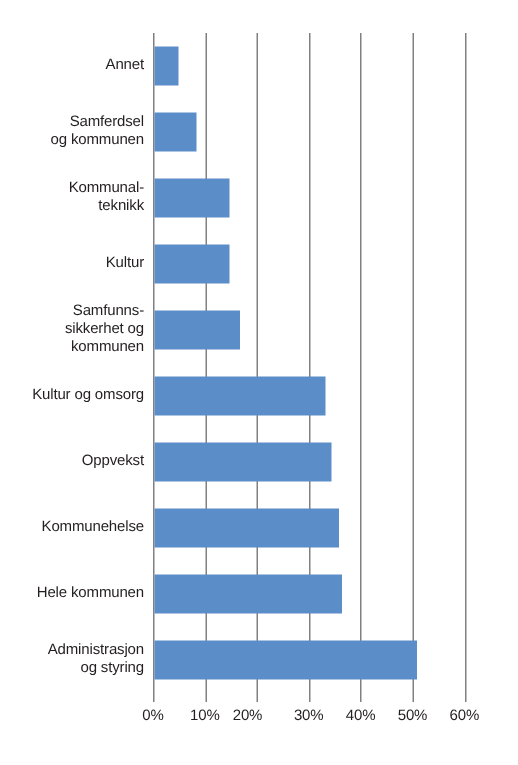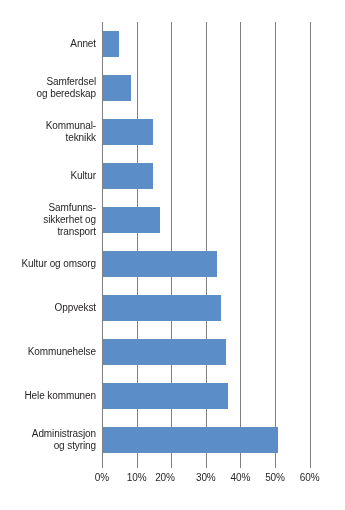--- a/index.html
+++ b/index.html
@@ -149,33 +149,33 @@
   <div class="tick-label" style="left:205.8px;">30%</div>
   <div class="tick-label" style="left:240.4px;">40%</div>
   <div class="tick-label" style="left:275px;">50%</div>
   <div class="tick-label" style="left:309.6px;">60%</div>
 
 <div class="cat-label" style="top: 38px;">
       <div>Annet</div>
     </div>
     <div class="cat-label" style="top: 76px; margin-left: 26px;">
       <div>Samferdsel</div>
-      <div>og beredskap</div>
+      <div>og kommunen</div>
     </div>
     <div class="cat-label" style="top: 120px;">
       <div>Kommunal-</div>
       <div>teknikk</div>
     </div>
     <div class="cat-label" style="top: 170px;">
       <div>Kultur</div>
     </div>
     <div class="cat-label" style="top: 202px;">
       <div>Samfunns-</div>
       <div>sikkerhet og</div>
-      <div>transport</div>
+      <div>kommunen</div>
     </div>
     <div class="cat-label" style="top: 258px;">
       <div>Kultur og omsorg</div>
     </div>
     <div class="cat-label" style="top: 302px;">
       <div>Oppvekst</div>
     </div>
     <div class="cat-label" style="top: 346px;">
       <div>Kommunehelse</div>
     </div>

